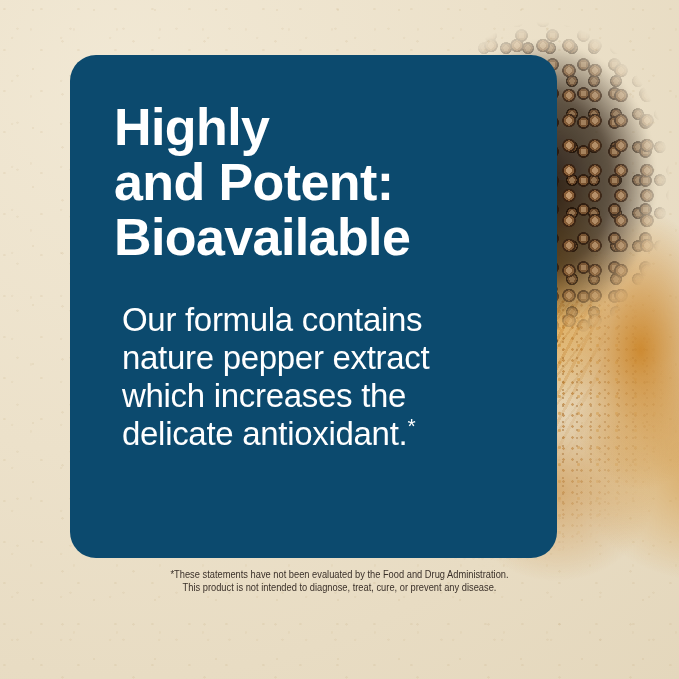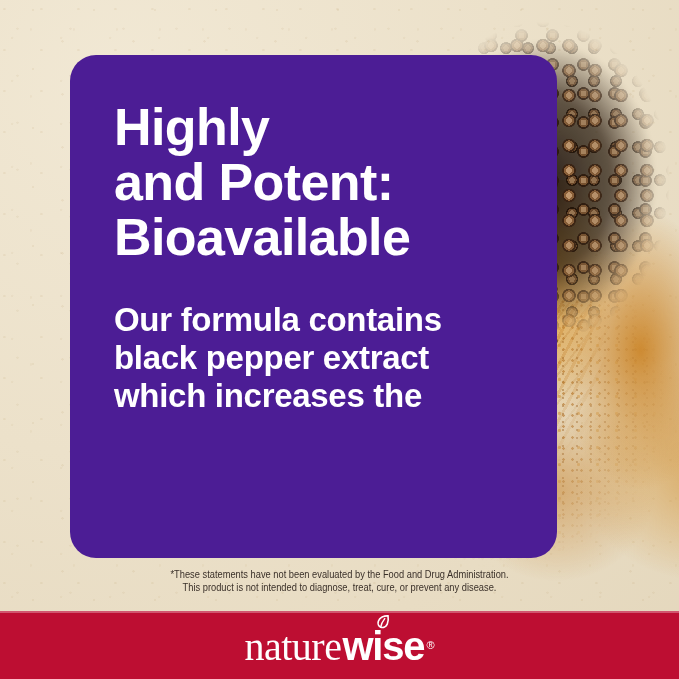--- a/index.html
+++ b/index.html
@@ -118,43 +118,43 @@
     -webkit-mask-image:linear-gradient(115deg, transparent 18%, rgba(0,0,0,.85) 62%, #000 100%);
             mask-image:linear-gradient(115deg, transparent 18%, rgba(0,0,0,.85) 62%, #000 100%);
     opacity:.9;
   }
 
   
   .card{
     position:absolute;
     left:70px; top:55px;
     width:487px; height:503px;
-    background:#4c1d95;
+    background:#0c4a6e;
     border-radius:26px;
     padding:45px 52px 0 40px;
   }
 
   .headline{
     color:#ffffff;
     font-size:52px;
     line-height:1.06;
     font-weight:700;
     letter-spacing:-0.6px;
     margin-left:4px;
   }
   .headline .hl-line{ display:block; }
 
   .body-copy{
     color:#ffffff;
     font-size:33px;
     line-height:1.14;
-    font-weight:700;
+    font-weight:400;
     letter-spacing:-0.3px;
     margin-top:36px;
-    margin-left:4px;
+    margin-left:12px;
   }
   .body-copy .bd-line{ display:block; white-space:nowrap; }
   .asterisk{ font-size:21px; vertical-align:super; }
 
   
   .disclaimer{
     position:absolute;
     left:0; right:0; top:568px;
     text-align:center;
     color:#3a3029;
@@ -236,36 +236,26 @@
   <div class="card">
 
     <div class="headline">
       <span class="hl-line">Highly</span>
       <span class="hl-line">and Potent:</span>
       <span class="hl-line">Bioavailable</span>
     </div>
 
     <div class="body-copy">
       <span class="bd-line">Our formula contains</span>
-      <span class="bd-line">black pepper extract</span>
+      <span class="bd-line">nature pepper extract</span>
       <span class="bd-line">which increases the</span>
+      <span class="bd-line"><span>delicate antioxidant.</span><span class="asterisk">*</span></span>
     </div>
 
   </div>
 
   <div class="disclaimer">
     <span>*These statements have not been evaluated by the Food and Drug Administration.</span>
     <span>This product is not intended to diagnose, treat, cure, or prevent any disease.</span>
   </div>
 
-  <div class="banner">
-    <div class="logo">
-      <span class="logo-nature">nature</span>
-      <span class="logo-wise">wise</span>
-      <span class="logo-reg">®</span>
-      <svg class="leaf-icon" viewBox="0 0 20 20">
-        <path d="M16.5 2.2C11.8 2.0 6.6 4.1 5.1 8.6c-1.0 3.0 0.3 5.9 2.9 6.9 2.9 1.1 6.2-0.4 7.6-3.6 1.5-3.4 1.3-7.3 0.9-9.7z" fill="none" stroke="#ffffff" stroke-width="1.9" stroke-linecap="round"></path>
-        <path d="M12.6 5.4C10.4 8.2 8.6 11.6 7.8 15.6" fill="none" stroke="#ffffff" stroke-width="1.7" stroke-linecap="round"></path>
-      </svg>
-    </div>
-  </div>
 
 </div>
 
 </body></html>

